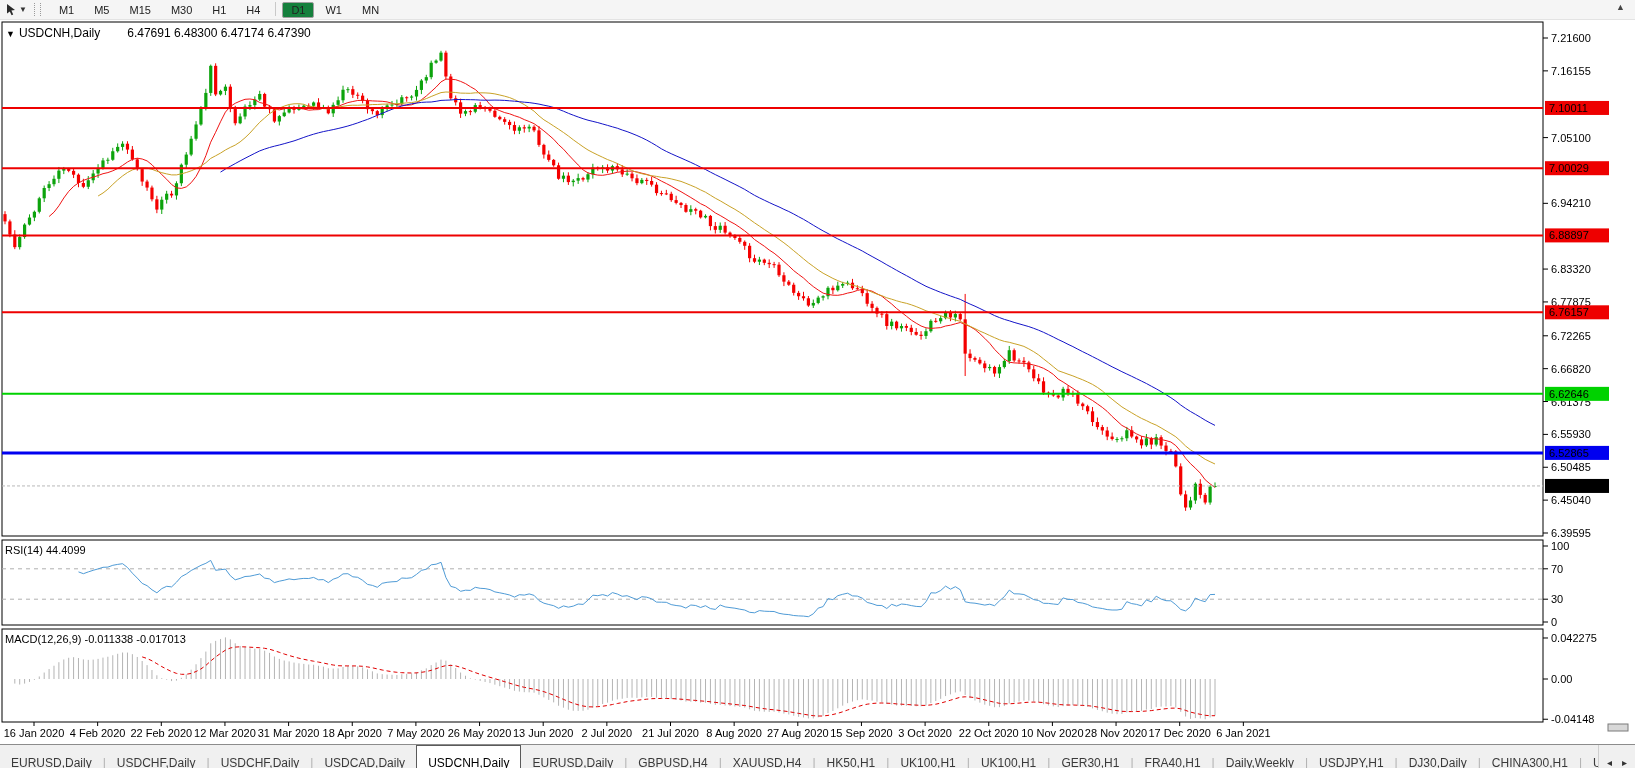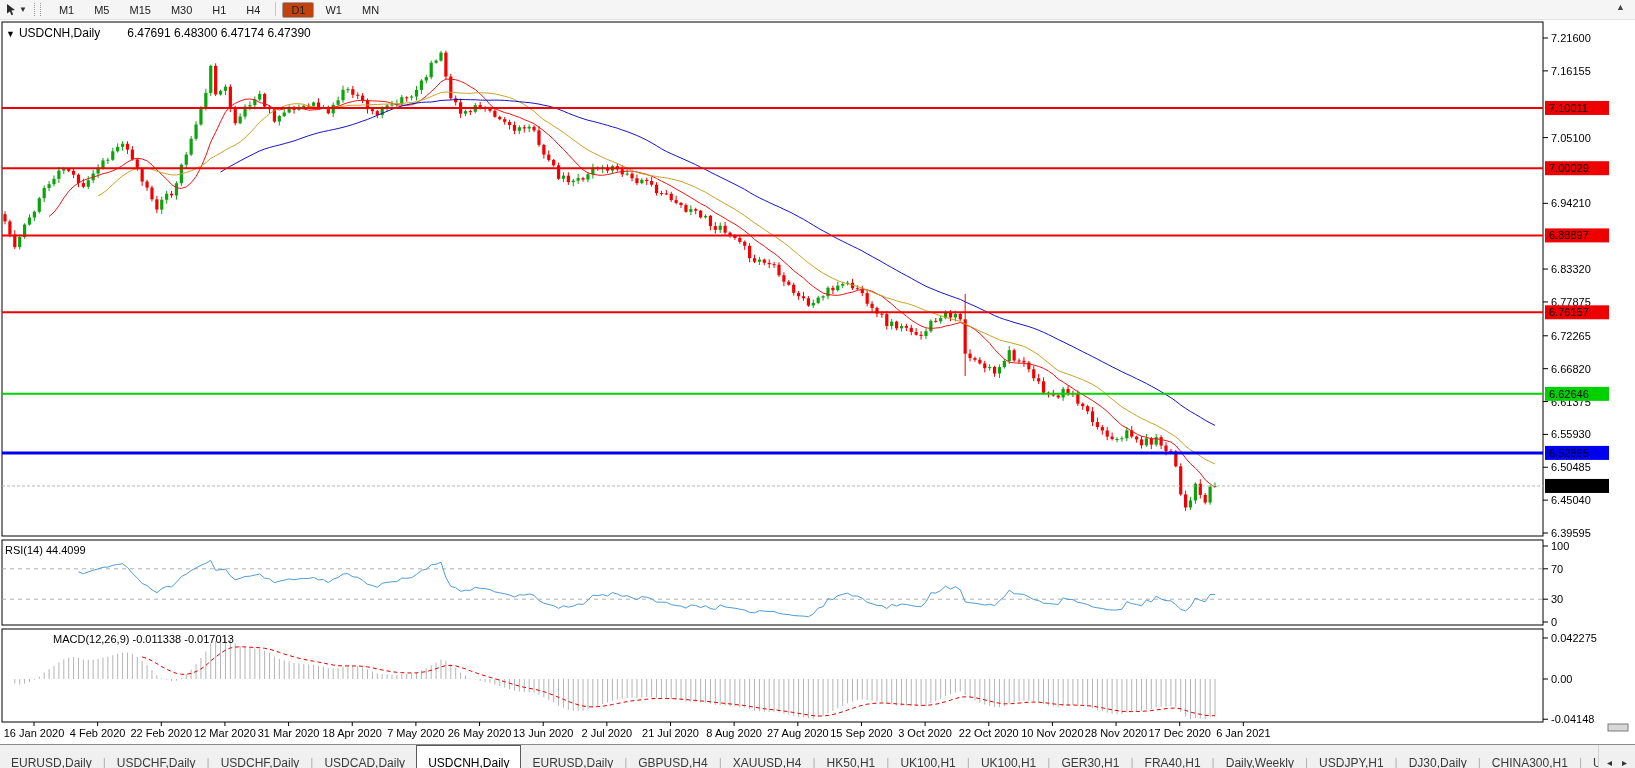--- a/index.html
+++ b/index.html
@@ -5,34 +5,34 @@
   html,body{margin:0;padding:0;background:#fff;}
   body{width:1635px;height:768px;position:relative;overflow:hidden;
        font-family:"Liberation Sans",sans-serif;-webkit-font-smoothing:none;}
   
   .toolbar{position:absolute;top:0;left:0;width:1635px;height:20px;background:#f5f5f5;
            border-bottom:1px solid #e3e3e3;display:flex;align-items:center;box-sizing:border-box;padding-left:3px;}
   .toolicon{width:16px;height:16px;display:flex;align-items:center;justify-content:center;}
   .caret{font-size:8px;color:#333;margin:0 2px 0 0;}
   .grip{width:5px;height:13px;border-left:1px dotted #9a9a9a;border-right:1px dotted #9a9a9a;margin:0 8px 0 5px;}
   .tfbtn{font-size:11px;color:#222;padding:1px 8px;margin:0 1px;border:1px solid transparent;border-radius:2px;cursor:default;}
-  .tfbtn.active{background:#c2410c;border-color:#9f9f9f;}
+  .tfbtn.active{background:#15803d;border-color:#9f9f9f;}
   .groupsep{width:1px;height:14px;background:#c9c9c9;margin:0 5px;}
   .tb-right{position:absolute;right:10px;top:2px;font-size:9px;color:#444;}
   
   .chart-wrap{position:absolute;top:20px;left:0;width:1635px;height:724px;background:#fff;}
   .chart-wrap svg{position:absolute;top:0;left:0;}
   svg text{font-family:"Liberation Sans",sans-serif;font-size:11px;fill:#000;}
   .chart-title{position:absolute;top:6px;left:6px;font-size:12px;color:#000;white-space:nowrap;}
   .chart-title .sym{margin-left:4px;}
   .chart-title .ohlc{margin-left:27px;}
   .collapse{font-size:9px;color:#000;}
   .ind-label{position:absolute;left:5px;font-size:11px;color:#000;white-space:nowrap;}
   .rsi-label{top:524px;}
-  .macd-label{top:613px;margin-left:48px;}
+  .macd-label{top:613px;}
   
   .tabbar{position:absolute;top:744px;left:0;width:1635px;height:36px;background:#f0f0f0;
           border-top:1px solid #8c8c8c;display:flex;align-items:stretch;box-sizing:border-box;font-size:12px;color:#3a3a3a;}
   .tabs{display:flex;align-items:stretch;overflow:hidden;flex:1;}
   .tab{display:flex;align-items:center;padding:0 11px;white-space:nowrap;cursor:default;}
   .tab.active{background:#fff;border:1px solid #5a5a5a;border-bottom:none;color:#000;}
   .tabsep{display:flex;align-items:center;color:#b0b0b0;}
   .tab-arrows{display:flex;align-items:center;gap:10px;padding:0 8px;border-left:1px solid #cfcfcf;color:#333;font-size:10px;}
 </style>
 </head>

